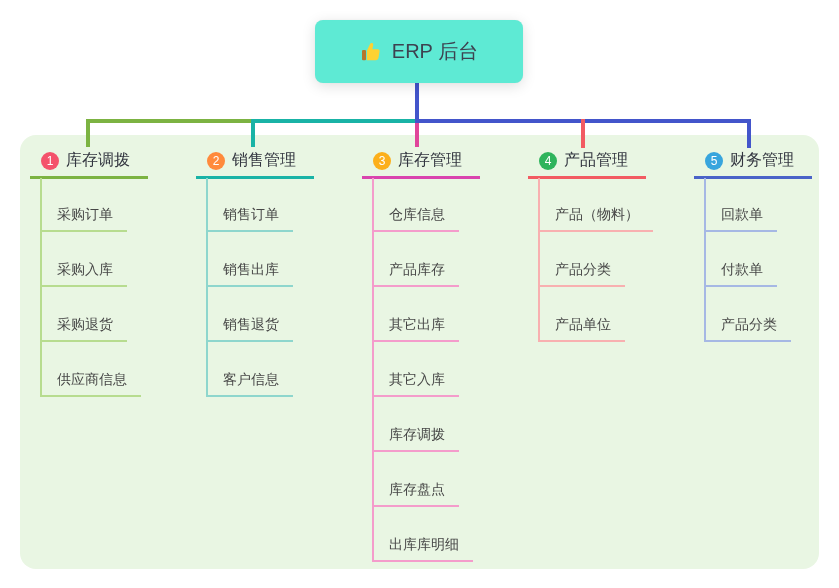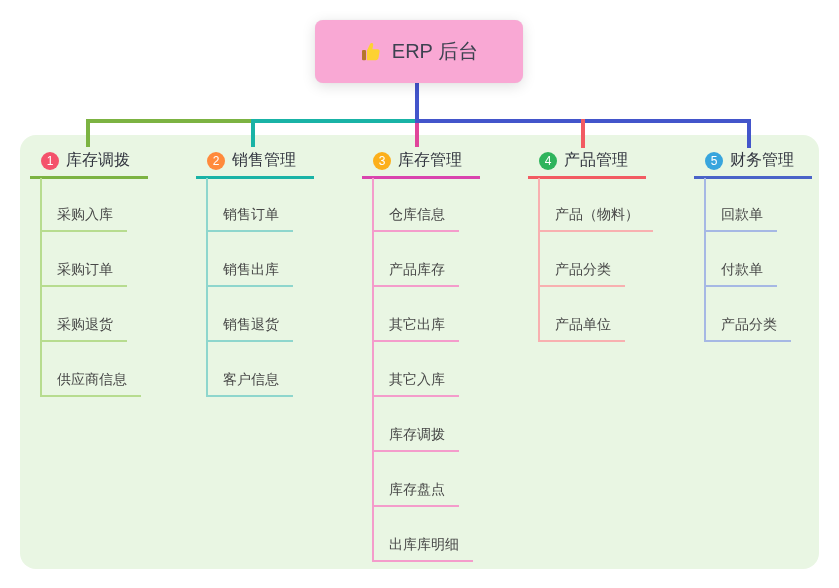--- a/index.html
+++ b/index.html
@@ -5,21 +5,21 @@
   * { box-sizing: border-box; }
   body { margin: 0; background: #ffffff; font-family: "Liberation Sans", "DejaVu Sans", sans-serif; }
   .stage { position: relative; width: 839px; height: 588px; background: #fff; overflow: hidden; }
 
   
   .panel { position: absolute; left: 20px; top: 135px; width: 799px; height: 434px;
            background: #e9f6e3; border-radius: 16px; }
 
   
   .root-card { position: absolute; left: 315px; top: 20px; width: 208px; height: 63px;
-               background: #f9a8d4; border-radius: 8px; z-index: 3;
+               background: #5eead4; border-radius: 8px; z-index: 3;
                box-shadow: 0 3px 14px rgba(0,0,0,0.13), 0 0 1px rgba(0,0,0,0.08);
                display: flex; align-items: center; justify-content: center; gap: 10px;
                font-size: 20px; color: #3d4250; }
   .root-card svg { display: block; }
 
   
   .line { position: absolute; z-index: 1; }
   .stem-blue   { left: 415px; top: 82px;  width: 4px;   height: 40px; background: #4355cb; }
   .h-green     { left: 86px;  top: 119px; width: 169px; height: 4px;  background: #7cb342; }
   .h-teal      { left: 251px; top: 119px; width: 168px; height: 4px;  background: #19b3a6; }
@@ -97,22 +97,22 @@
     <span>ERP 后台</span>
   </div>
 
   <div class="branch b1">
     <div class="branch-header">
       <span class="badge">1</span>
       <span>库存调拨</span>
     </div>
     <div class="vline"></div>
     <ul class="items">
+      <li>采购订单</li>
       <li>采购入库</li>
-      <li>采购订单</li>
       <li>采购退货</li>
       <li>供应商信息</li>
     </ul>
   </div>
 
   <div class="branch b2">
     <div class="branch-header">
       <span class="badge">2</span>
       <span>销售管理</span>
     </div>

